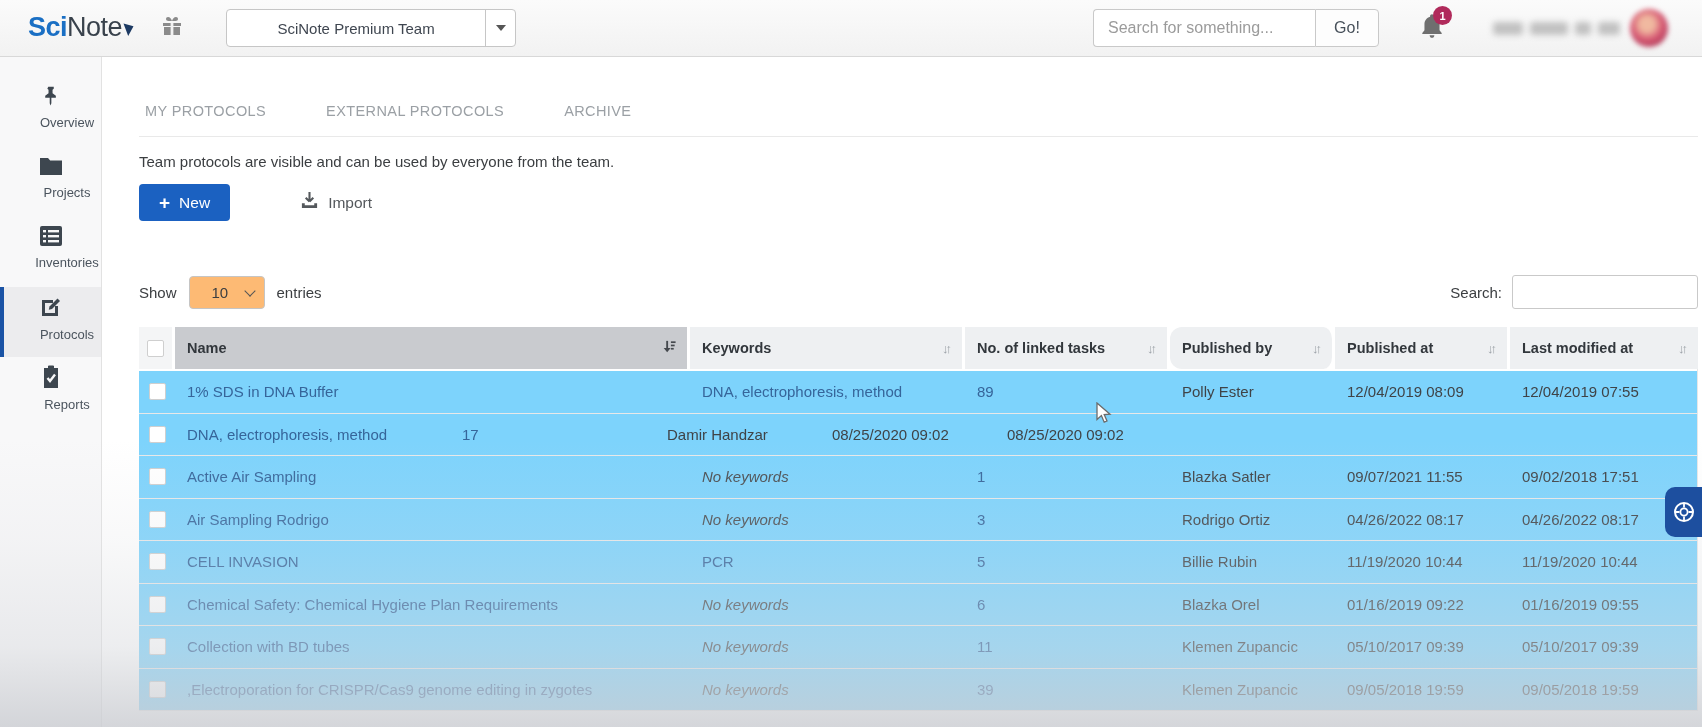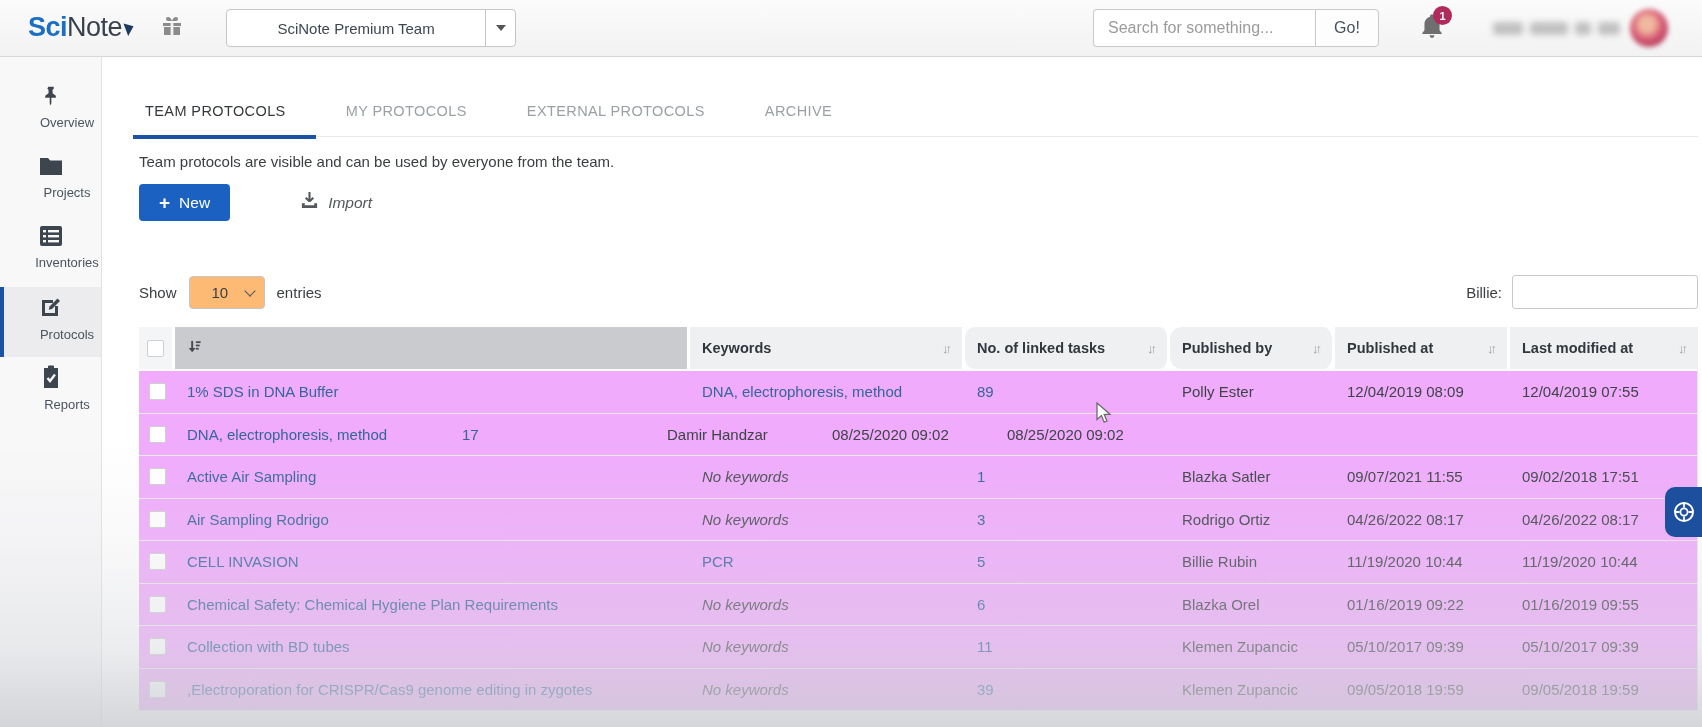--- a/index.html
+++ b/index.html
@@ -91,21 +91,21 @@
 
   .btn-row { margin-top:14px; display:flex; align-items:center; }
   .new-btn {
     display:flex; align-items:center; gap:9px; background:#1b61c1; color:#fff;
     border:none; border-radius:4px; padding:0 20px; height:37px; font-size:15.5px;
     font-family:"Liberation Sans",sans-serif; cursor:pointer;
   }
   .new-btn .plus { font-size:19px; font-weight:bold; line-height:1; }
   .import-btn {
     margin-left:70px; display:flex; align-items:center; gap:9px; background:none; border:none;
-    color:#54585c; font-size:15.5px; font-family:"Liberation Sans",sans-serif; cursor:pointer;font-style:italic;
+    color:#54585c; font-size:15.5px; font-family:"Liberation Sans",sans-serif; cursor:pointer;
   }
 
   .controls-row { margin-top:54px; display:flex; align-items:center; font-size:15px; color:#3b3e41; }
   .entries-select-wrap { position:relative; margin:0 12px; }
   .entries-select {
     width:76px; height:33px; border:1px solid #c5c5c5; border-radius:4px; background:#fdba74;
     appearance:none; -webkit-appearance:none; font-size:15px; color:#3b3e41; padding-left:22px;
     font-family:"Liberation Sans",sans-serif; cursor:pointer; outline:none;
   }
   .chev { position:absolute; right:11px; top:11px; width:8px; height:8px;
@@ -125,26 +125,26 @@
     padding:0 10px 0 12px; font-size:14.5px; font-weight:bold; color:#32373c; cursor:pointer;
   }
   .hcell:last-child { border-right:none; }
   .hcell .htext { flex:1; }
   .hcell.h-check { background:#f4f5f6; padding:0; justify-content:center; }
   .hcell.h-name { background:#c9cbcf; }
   .sort-both { font-size:13px; color:#9aa0a6; letter-spacing:-3px; font-weight:normal; padding-right:3px; }
   .c-check { width:36px; flex:0 0 36px; }
   .c-name { width:515px; flex:0 0 515px; }
   .c-keywords { width:275px; flex:0 0 275px; }
-  .c-tasks { width:205px; flex:0 0 205px;border-radius:10px; }
+  .c-tasks { width:205px; flex:0 0 205px; }
   .c-pubby { width:165px; flex:0 0 165px;border-radius:12px; }
   .c-pubat { width:175px; flex:0 0 175px; }
   .c-modat { width:188px; flex:0 0 188px;gap:22px; }
 
-  .trow { display:flex; height:42.5px; align-items:center; border-bottom:1px solid #e8e8e8; background:#f0abfc; }
+  .trow { display:flex; height:42.5px; align-items:center; border-bottom:1px solid #e8e8e8; background:#7dd3fc; }
   .cell { padding:0 10px 0 12px; font-size:15px; overflow:hidden; white-space:nowrap; }
   .cell.c-check { display:flex; justify-content:center; padding:0; }
   .checkbox { width:17px; height:17px; border:1px solid #cfcfcf; border-radius:2px; background:#fff; cursor:pointer; display:inline-block; }
   .link { color:#36659a; cursor:pointer; }
   .no-keywords { font-style:italic; color:#4a4e52; }
   .cell.c-pubby, .cell.c-pubat, .cell.c-modat { color:#3f4347; }
 
   
   .bottom-fade {
     position:absolute; left:0; right:0; top:440px; bottom:0; pointer-events:none; z-index:40;
@@ -254,21 +254,20 @@
           <rect x="8" y="0.5" width="6" height="4" rx="1" fill="#3d464f"></rect>
           <path d="M7.5 13 L10 16 L15 9.5" stroke="#f8f8f9" stroke-width="2.4" fill="none"></path>
         </svg>
     </span>
     <span class="lbl">Reports</span>
   </div>
 </nav>
 
 <main class="main">
   <div class="tabs">
-    <div class="tab active">TEAM PROTOCOLS</div>
     <div class="tab">MY PROTOCOLS</div>
     <div class="tab">EXTERNAL PROTOCOLS</div>
     <div class="tab">ARCHIVE</div>
   </div>
 
   <p class="page-desc">Team protocols are visible and can be used by everyone from the team.</p>
 
   <div class="btn-row">
     <button class="new-btn">
       <span class="plus">+</span>
@@ -288,31 +287,32 @@
   <div class="controls-row">
     <span>Show</span>
     <span class="entries-select-wrap">
       <select class="entries-select">
         <option>10</option>
       </select>
       <span class="chev"></span>
     </span>
     <span>entries</span>
     <span class="filter-wrap">
-      <span class="filter-label">Billie:</span>
+      <span class="filter-label">Search:</span>
       <input class="filter-input" type="text" style="">
     </span>
   </div>
 
   <div class="ptable">
     <div class="thead">
       <div class="hcell h-check c-check">
         <span class="checkbox"></span>
       </div>
       <div class="hcell h-name c-name">
+        <span class="htext">Name</span>
         <span>
           <svg width="15" height="15" viewBox="0 0 16 16">
               <g fill="#45494e">
                 <path d="M4.5 2h2v9h-2z"></path>
                 <path d="M1.8 9.5h7.4L5.5 14z"></path>
                 <rect x="9.5" y="2.5" width="5" height="1.8"></rect>
                 <rect x="9.5" y="6" width="4" height="1.8"></rect>
                 <rect x="9.5" y="9.5" width="3" height="1.8"></rect>
               </g>
             </svg>

